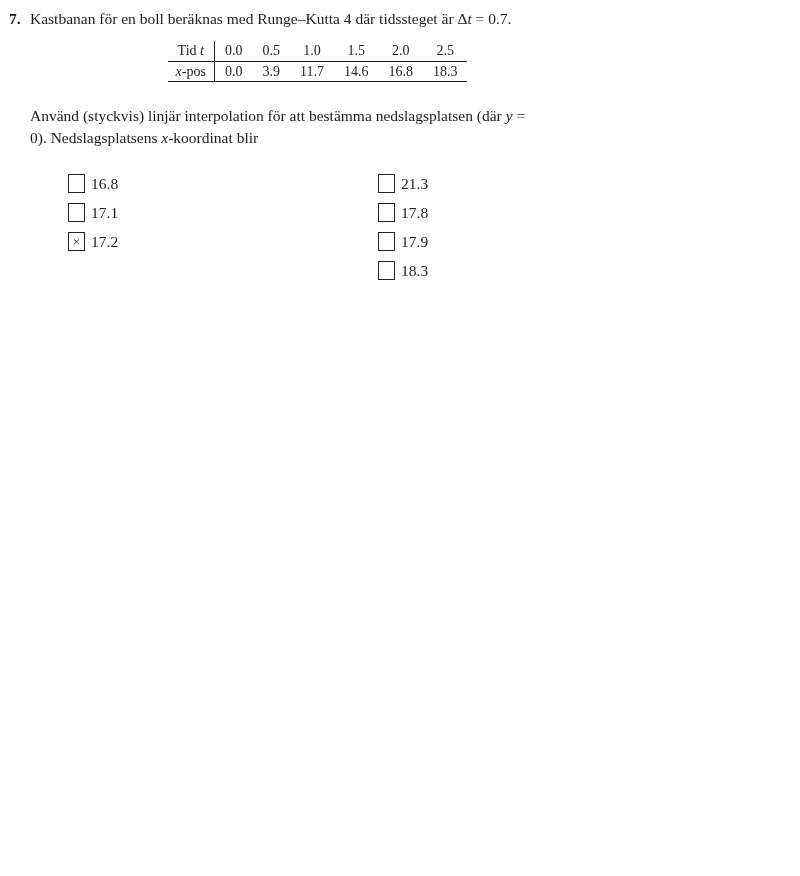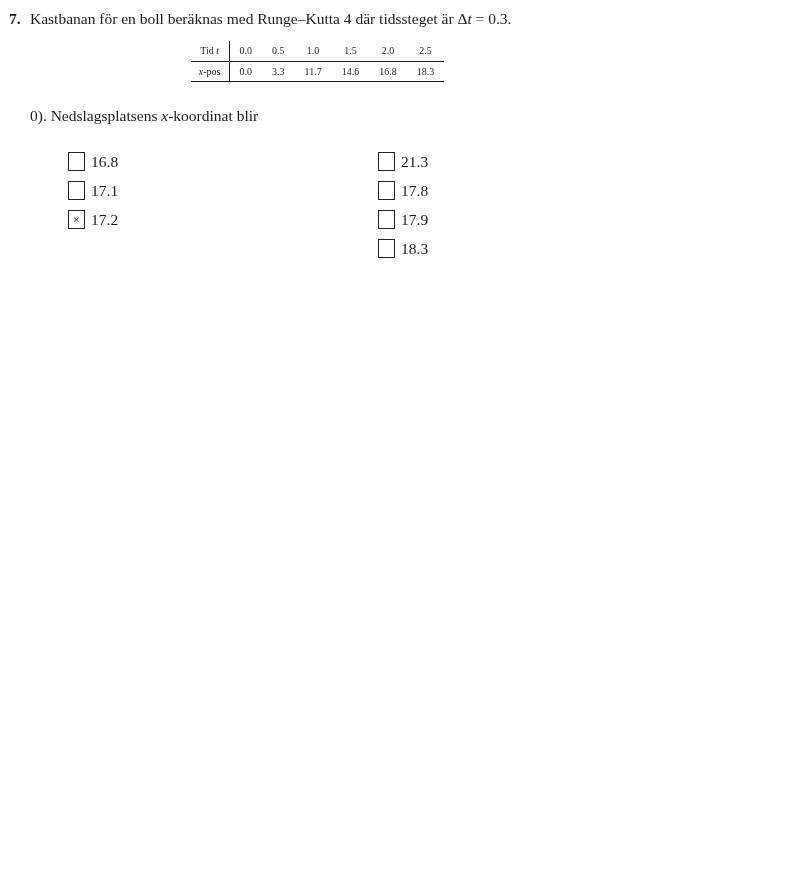--- a/index.html
+++ b/index.html
@@ -27,21 +27,21 @@
     position: absolute;
     left: 9px; top: 8px;
     font-weight: bold;
   }
   .line { display: block; }
   .mvar { font-style: italic; font-family: "Liberation Serif", "DejaVu Serif", serif; }
 
   table.vals {
     border-collapse: collapse;
     margin: 11px auto 18px auto;
-    font-size: 10px;
+    font-size: 14px;
   }
   table.vals td {
     text-align: center;
     padding: 0 10px;
     height: 19.5px;
     line-height: 19.5px;
     white-space: nowrap;
   }
   table.vals td.lbl { border-right: 1px solid #1c1c1c; padding: 0 8px; }
   table.vals tr.rule td { border-bottom: 1px solid #1c1c1c; }
@@ -77,47 +77,48 @@
   .optlabel { font-size: 15.5px; }
 </style>
 </head>
 <body>
 
 <div class="page">
   <div class="qwrap">
     <span class="qnum">7.</span>
 
     <div>
-      <span class="line"><span>Kastbanan för en boll beräknas med Runge–Kutta 4 där tidssteget är Δ</span><span class="mvar">t</span><span> = 0.3.</span></span>
+      <span class="line"><span>Kastbanan för en boll beräknas med Runge–Kutta 4 där tidssteget är Δ</span><span class="mvar">t</span><span> = 0.7.</span></span>
     </div>
 
     <table class="vals">
       <tbody>
           <tr class="rule">
         <td class="lbl"><span>Tid </span><span class="mvar">t</span><span></span></td>
         <td>0.0</td>
         <td>0.5</td>
         <td>1.0</td>
         <td>1.5</td>
         <td>2.0</td>
         <td>2.5</td>
       </tr>
       <tr class="rule">
         <td class="lbl"><span></span><span class="mvar">x</span><span>-pos</span></td>
         <td>0.0</td>
-        <td>3.3</td>
+        <td>3.9</td>
         <td>11.7</td>
         <td>14.6</td>
         <td>16.8</td>
         <td>18.3</td>
       </tr>
     </tbody>
       </table>
 
     <div class="para2">
+      <span class="line"><span>Använd (styckvis) linjär interpolation för att bestämma nedslagsplatsen (där </span><span class="mvar">y</span><span> =</span></span>
       <span class="line"><span>0). Nedslagsplatsens </span><span class="mvar">x</span><span>-koordinat blir</span></span>
     </div>
 
     <div class="options">
       <div class="optcol left">
         <div class="opt">
           <span class="box">
               <span></span>
             </span>
           <span class="optlabel">16.8</span>

